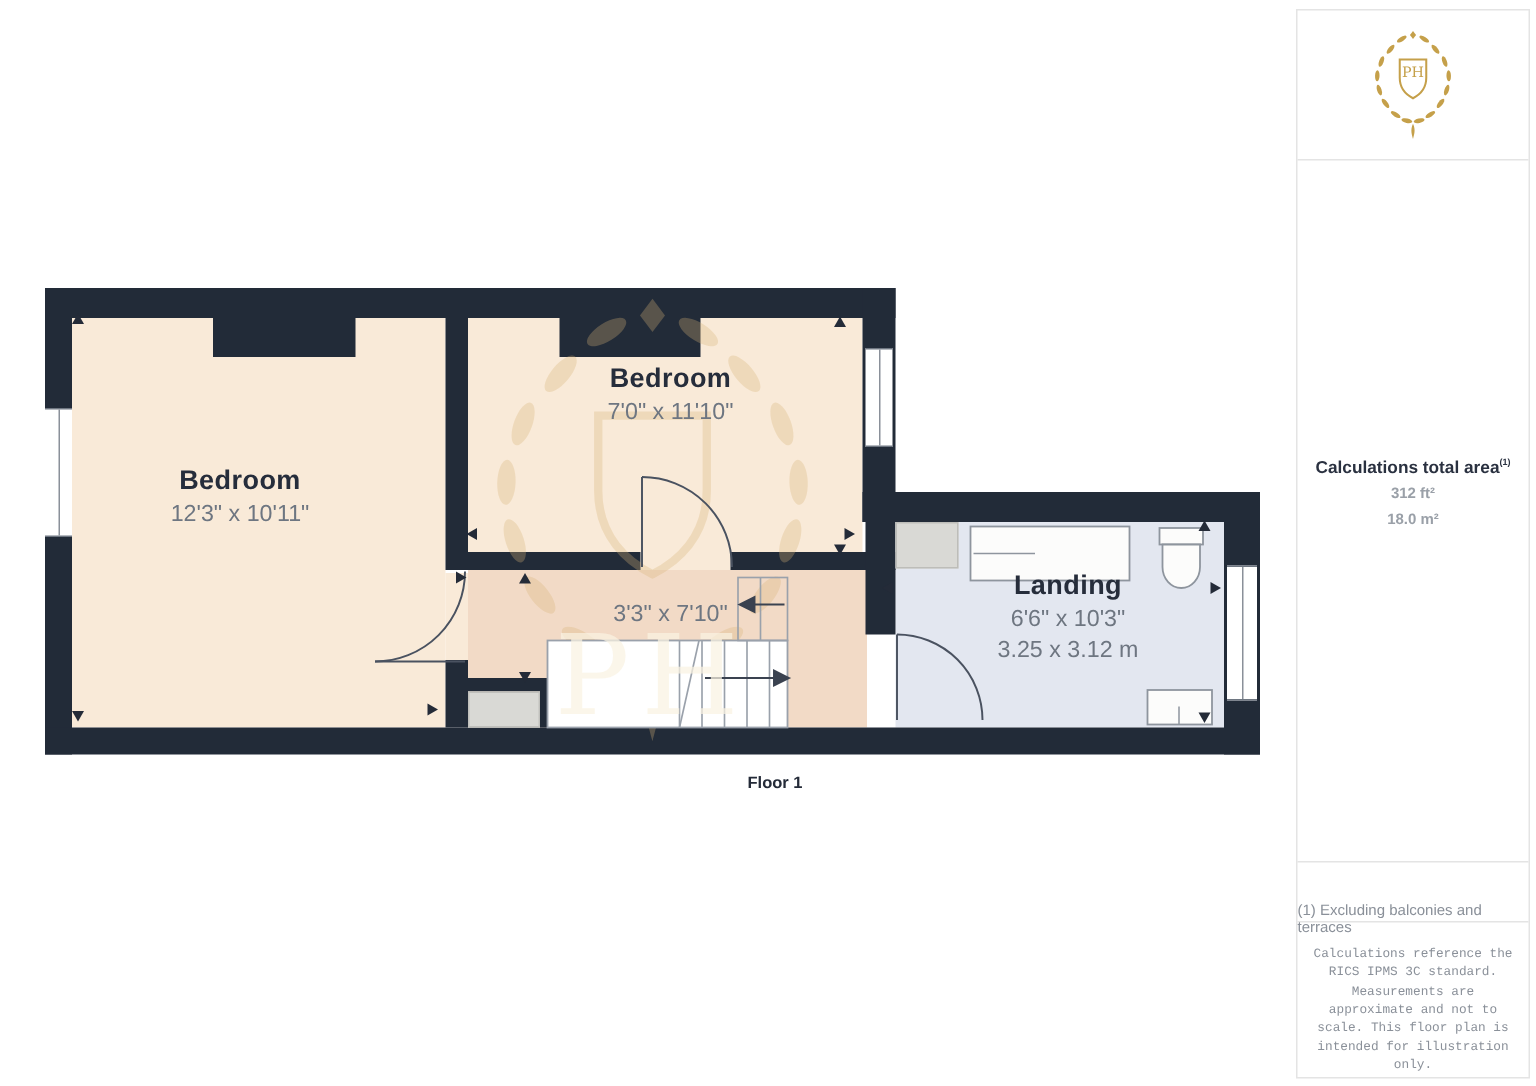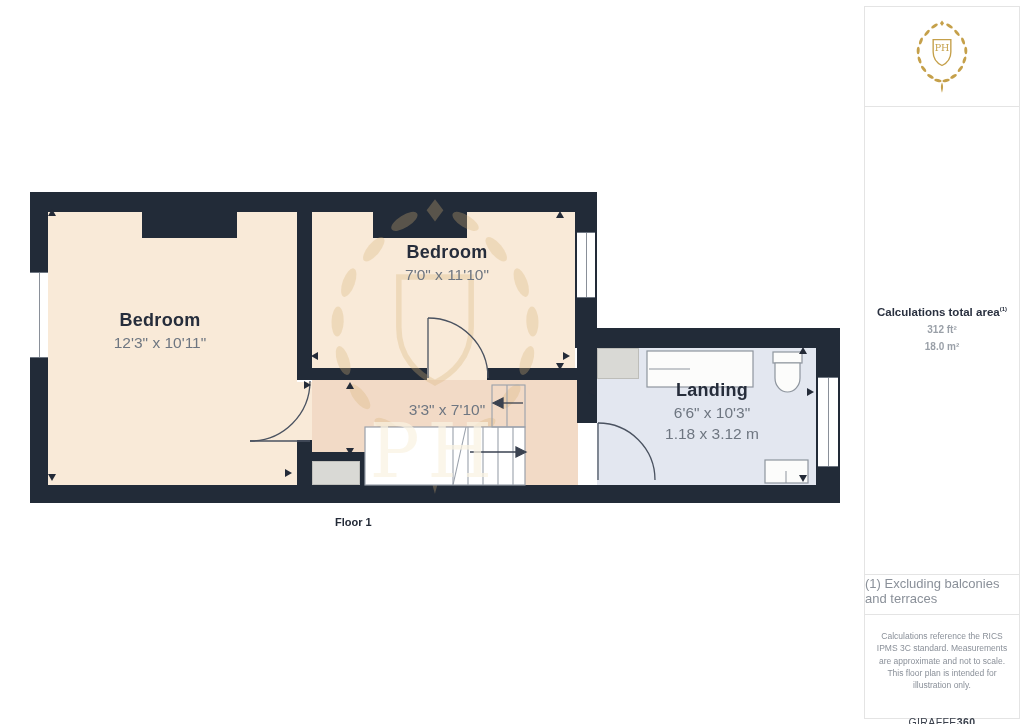--- a/index.html
+++ b/index.html
@@ -11,34 +11,34 @@
   .crest-wm{position:absolute;z-index:3;color:#D8B478;opacity:.30;pointer-events:none;}
   .window{position:absolute;background:#ffffff;z-index:3;border-top:1px solid #6E7681;border-bottom:1px solid #6E7681;box-sizing:border-box;}
   .pane-line{position:absolute;left:50%;top:0;width:1px;height:100%;background:#8A9099;}
   .fixture{position:absolute;z-index:3;box-sizing:border-box;}
   .overlay-svg{position:absolute;left:0;top:0;z-index:4;}
   .ph-wm{position:absolute;z-index:5;font-family:"DejaVu Serif",serif;
          color:rgba(250,242,226,0.72);font-size:74px;letter-spacing:8px;text-align:center;pointer-events:none;}
   .room-label{position:absolute;z-index:6;text-align:center;}
   .room-name{font-size:18px;font-weight:bold;color:#262D3B;letter-spacing:.3px;}
   .room-dim{font-size:15.5px;color:#6E7681;margin-top:3px;}
-  .floor-label{position:absolute;z-index:6;text-align:left;font-size:11px;font-weight:bold;color:#242B38;}
+  .floor-label{position:absolute;z-index:6;text-align:right;font-size:11px;font-weight:bold;color:#242B38;}
   
   .sidebar{position:absolute;left:864px;top:6px;width:156px;height:713px;background:#fff;
            border:1px solid #E4E4E4;box-sizing:border-box;z-index:7;}
   .divider{position:absolute;left:0;width:100%;height:1px;background:#E4E4E4;}
   .logo-wrap{position:absolute;left:0;top:10px;width:100%;text-align:center;}
   .area-block{position:absolute;left:0;top:299px;width:100%;text-align:center;}
   .area-title{font-size:11.5px;font-weight:bold;color:#2A3140;}
   .area-title sup{font-size:6px;}
   .area-val{font-size:10px;color:#9AA0A8;margin-top:6px;font-weight:bold;}
-  .note-block{position:absolute;left:0;top:561px;width:100%;height:46px;display:flex;align-items:center;justify-content:center;
-              font-size:13px;color:#8A9099;}
+  .note-block{position:absolute;left:0;top:583px;width:100%;height:46px;display:flex;align-items:center;justify-content:center;
+              font-size:10px;color:#8A9099;}
   .disc-block{position:absolute;left:0;top:607px;width:100%;text-align:center;}
-  .disc-text{width:138px;margin:16px auto 16px;font-size:8.5px;line-height:1.45;color:#8A9099;}
+  .disc-text{width:138px;margin:16px auto 16px;font-size:8.5px;line-height:1.45;color:#8A9099;font-family:Liberation Mono, monospace;}
   .brand{margin-top:24px;font-size:10.5px;color:#3A404C;letter-spacing:.4px;}
   .brand b{font-weight:bold;}
 </style>
 </head>
 <body>
 
 <div class="canvas">
 
   <div class="floor" style="left:48px;top:212px;width:249px;height:273px;background:#F9EAD8;"></div>
   <div class="floor" style="left:312px;top:212px;width:263px;height:156px;background:#F9EAD8;"></div>
@@ -183,21 +183,21 @@
   <div class="room-label" style="left:347px;top:242px;width:200px;">
     <div class="room-name">Bedroom</div>
     <div class="room-dim">7'0" x 11'10"</div>
   </div>
   <div class="room-label" style="left:347px;top:394px;width:200px;">
     <div class="room-dim" style="margin-top:7px;">3'3" x 7'10"</div>
   </div>
   <div class="room-label" style="left:612px;top:380px;width:200px;">
     <div class="room-name">Landing</div>
     <div class="room-dim">6'6" x 10'3"</div>
-    <div class="room-dim">1.18 x 3.12 m</div>
+    <div class="room-dim">3.25 x 3.12 m</div>
   </div>
 
   <div class="floor-label" style="left:335px;top:516px;width:200px;">Floor 1</div>
 
   <div class="sidebar">
     <div class="divider" style="top:99px;"></div>
     <div class="divider" style="top:567px;"></div>
     <div class="divider" style="top:607px;"></div>
 
     <div class="logo-wrap">

